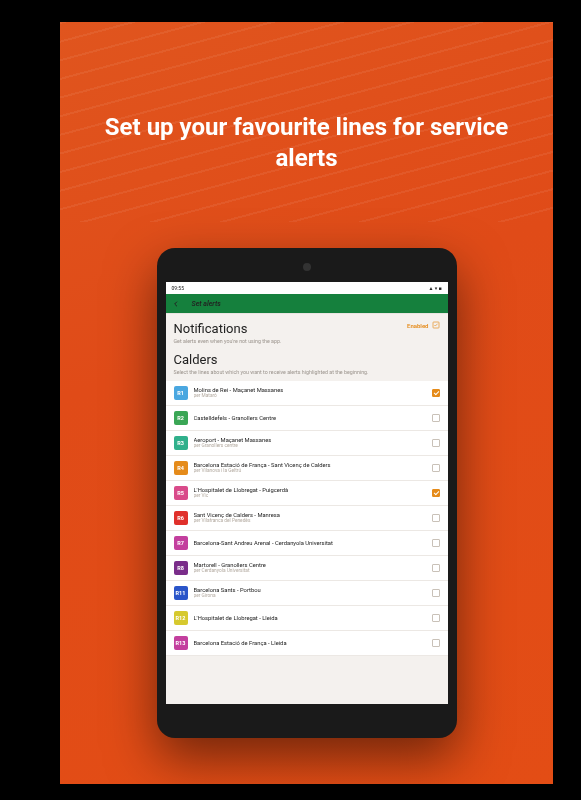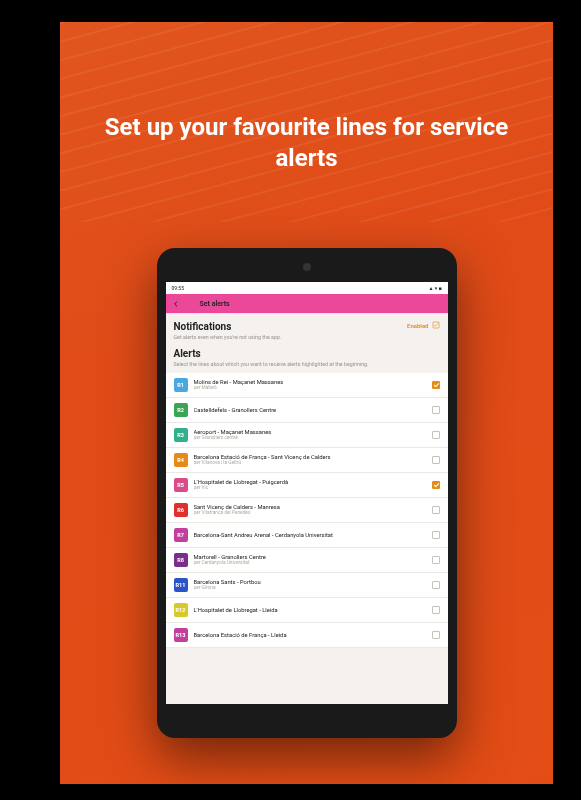--- a/index.html
+++ b/index.html
@@ -75,40 +75,41 @@
     display: flex;
     align-items: center;
     justify-content: space-between;
     padding: 0 6px;
     font-size: 5px;
     color: #222;
   }
   .status-right { display: flex; gap: 3px; align-items: center; }
   .title-bar {
     height: 20px;
-    background: #ec4899;
+    background: #15803d;
     display: flex;
     align-items: center;
     padding: 0 6px;
-    gap: 20px;
+    gap: 12px;
     border-bottom: 1px solid #e8e4e0;
+    font-style: italic;
   }
   .back-icon svg { display: block; }
   .title-text { font-size: 7px; font-weight: 600; color: #222; }
   .section {
     padding: 7px 8px 5px 8px;
   }
   .section-header {
     display: flex;
     justify-content: space-between;
     align-items: flex-start;
   }
   .section-title {
-    font-size: 10px;
-    font-weight: 700;
+    font-size: 13px;
+    font-weight: 400;
     color: #222;
   }
   .section-sub {
     font-size: 5.3px;
     color: #9a938c;
     margin-top: 2px;
     line-height: 1.3;
   }
   .enabled-pill {
     display: flex;
@@ -218,21 +219,21 @@
               <svg width="8" height="8" viewBox="0 0 24 24" fill="none" stroke="#e58b1a" stroke-width="2">
                 <rect x="3" y="3" width="18" height="18" rx="2"></rect>
                 <path d="M7 12l3 3 7-7" stroke="#e58b1a"></path>
               </svg>
             </span>
           </div>
         </div>
       </div>
 
       <div class="section" style="padding-top:2px;">
-        <div class="section-title">Alerts</div>
+        <div class="section-title">Calders</div>
         <div class="section-sub">Select the lines about which you want to receive alerts highlighted at the beginning.</div>
       </div>
 
       <div class="line-list" id="line-list">
           <div class="line-row">
             <div class="line-badge" style="background: rgb(74, 167, 224);">R1</div>
             <div class="line-text">
               <div class="line-name">Molins de Rei - Maçanet Massanes</div>
               <div class="line-sub">per Mataró</div>
             </div>

